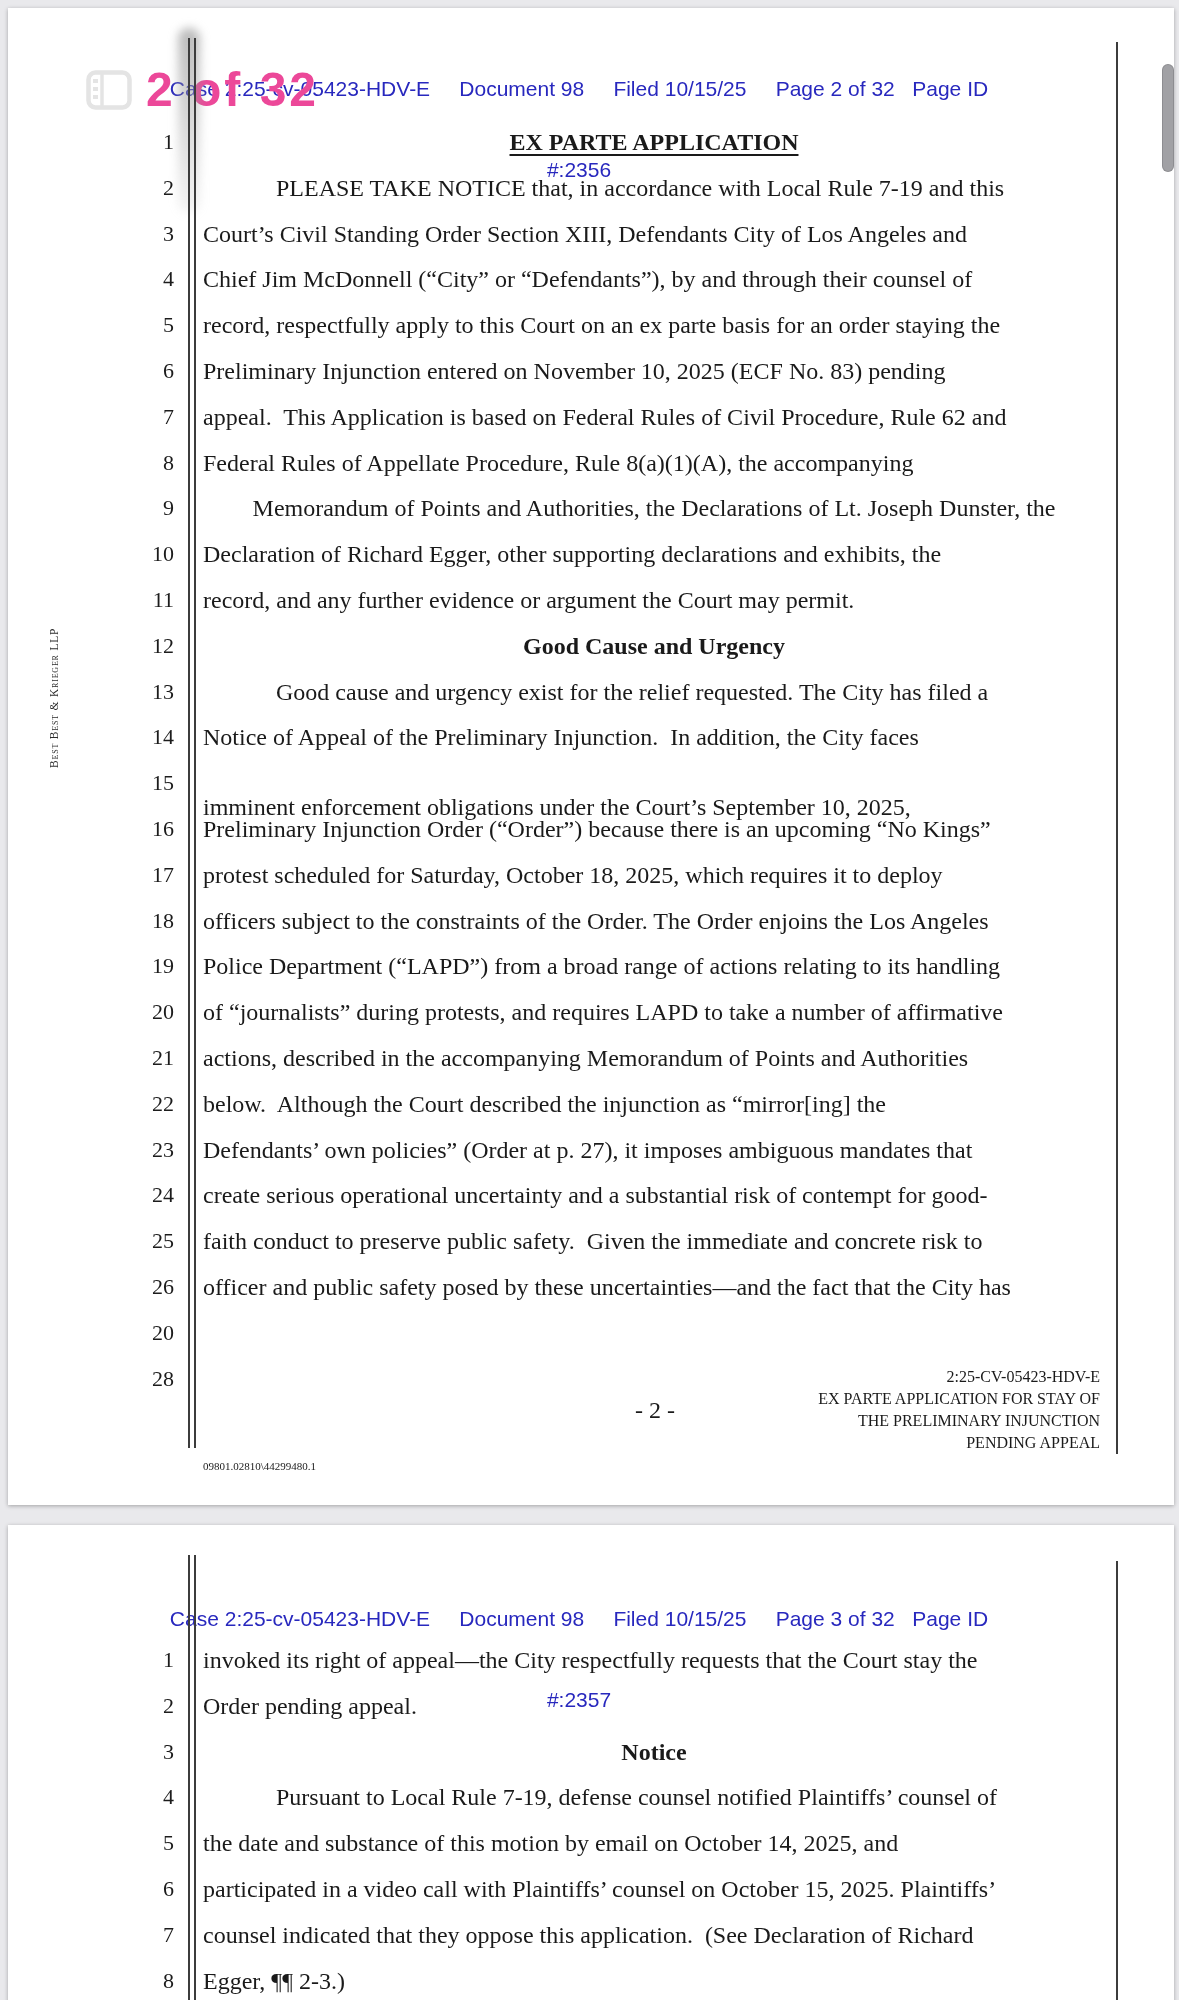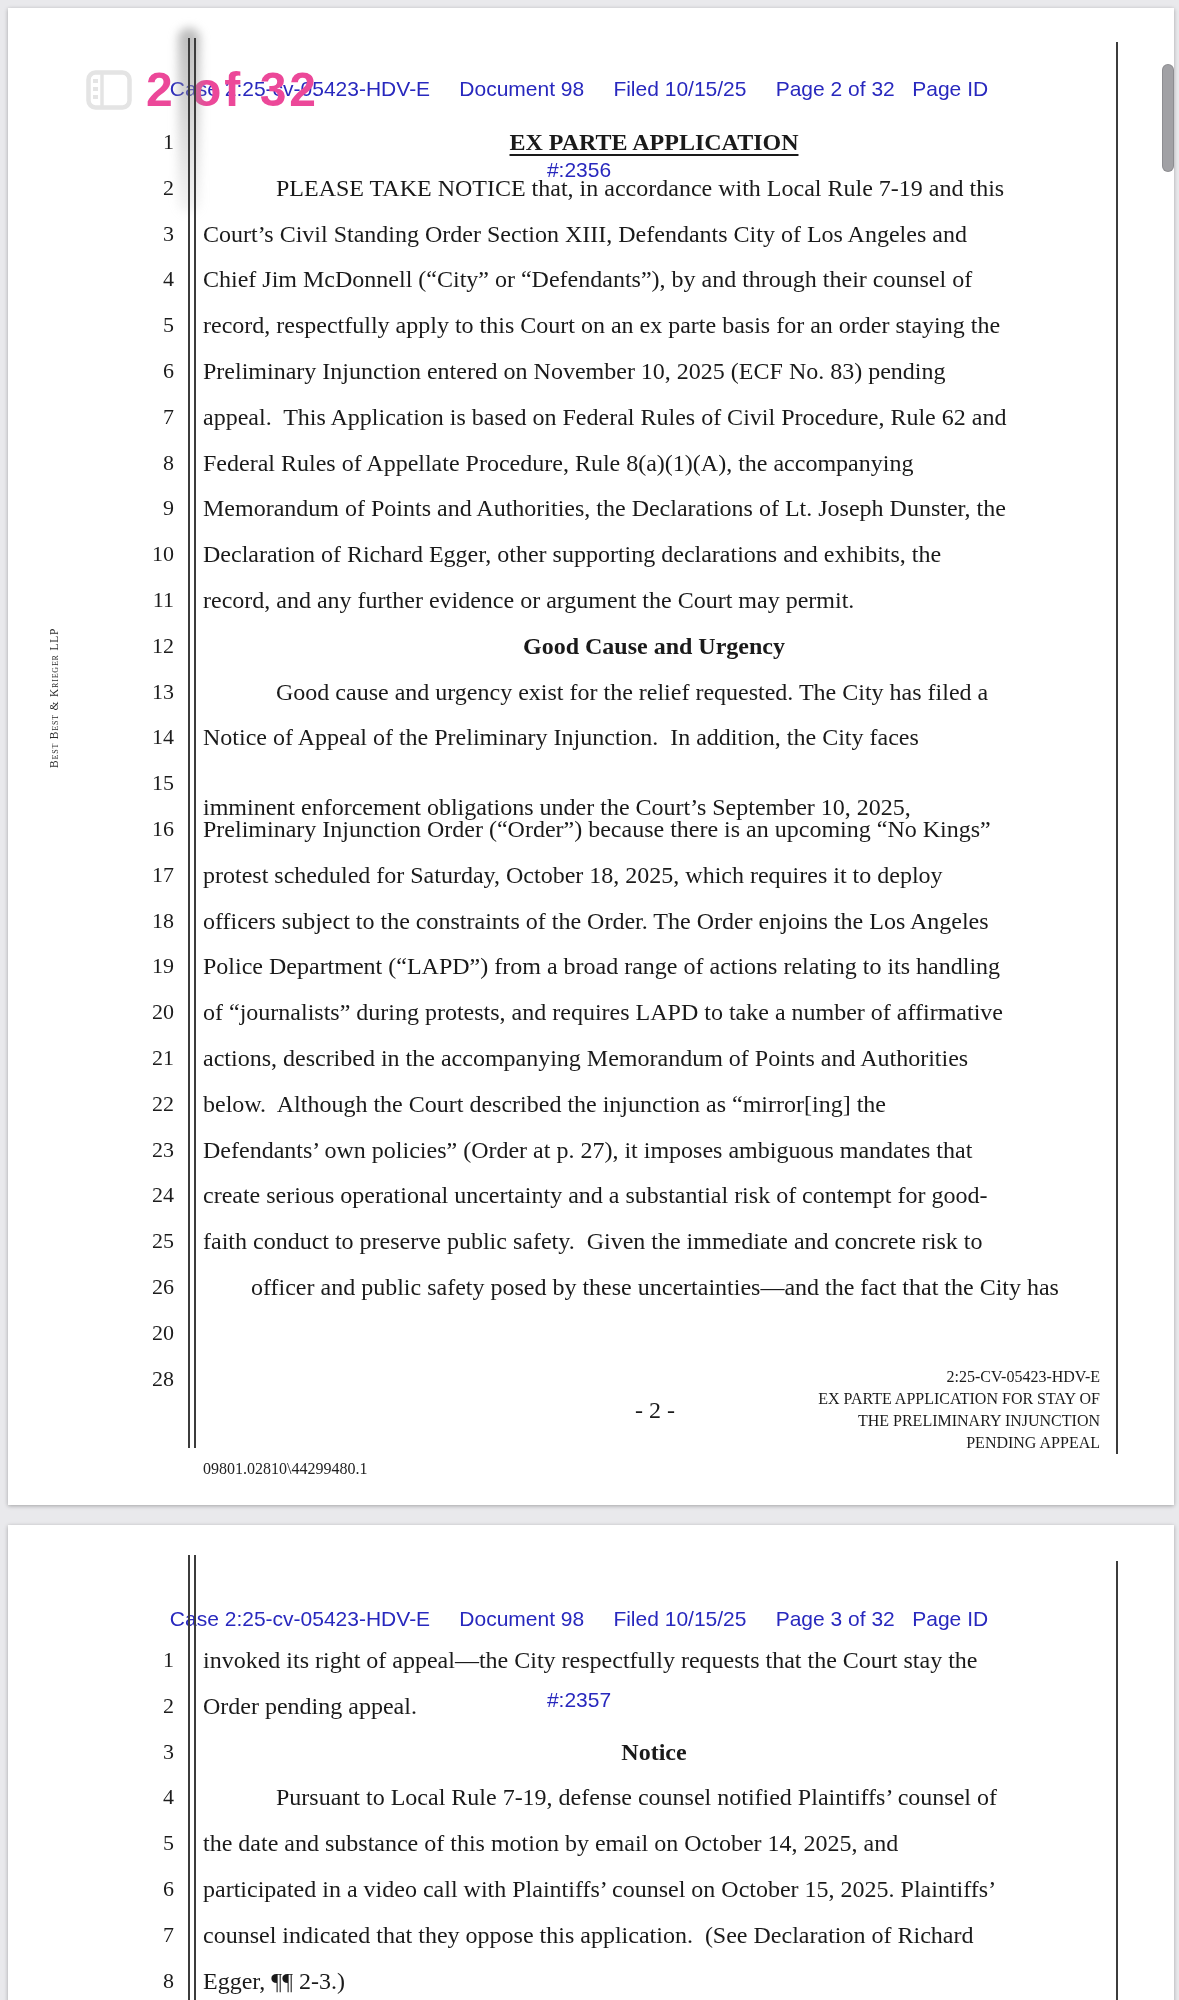--- a/index.html
+++ b/index.html
@@ -42,21 +42,21 @@
   .lt{position:absolute;left:195px;width:902px;font-size:24px;color:#1a1a1a;white-space:pre;}
   .lt.indent{padding-left:73px;}
   .lt.title{font-weight:bold;text-align:center;text-decoration:underline;
             text-decoration-thickness:2px;text-underline-offset:4px;}
   .lt.heading{font-weight:bold;text-align:center;}
 
   .pgnum{position:absolute;left:582px;top:1389px;width:130px;text-align:center;
          font-size:24px;color:#1a1a1a;}
   .footer-right{position:absolute;right:74px;top:1358px;text-align:right;
                 font-size:16px;line-height:22px;color:#1a1a1a;}
-  .fileno{position:absolute;left:195px;top:1452px;font-size:16px;color:#222222;}
+  .fileno{position:absolute;left:195px;top:1452px;font-size:11px;color:#222222;}
 
   .scroll-thumb{position:absolute;right:5px;top:64px;width:12px;height:108px;
                 background:#a1a1a5;border-radius:7px;box-shadow:inset 0 0 0 1px rgba(0,0,0,.12);}
 </style>
 </head>
 <body>
 
 <div class="viewport">
 
   <div class="page page1">
@@ -93,21 +93,21 @@
         <div class="lt normal" style="top: 258px;">Chief Jim McDonnell (“City” or “Defendants”), by and through their counsel of</div>
         <div class="linenum" style="top: 304px;">5</div>
         <div class="lt normal" style="top: 304px;">record, respectfully apply to this Court on an ex parte basis for an order staying the</div>
         <div class="linenum" style="top: 350px;">6</div>
         <div class="lt normal" style="top: 350px;">Preliminary Injunction entered on November 10, 2025 (ECF No. 83) pending</div>
         <div class="linenum" style="top: 396px;">7</div>
         <div class="lt normal" style="top: 396px;">appeal.  This Application is based on Federal Rules of Civil Procedure, Rule 62 and</div>
         <div class="linenum" style="top: 442px;">8</div>
         <div class="lt normal" style="top: 442px;">Federal Rules of Appellate Procedure, Rule 8(a)(1)(A), the accompanying</div>
         <div class="linenum" style="top: 487px;">9</div>
-        <div class="lt normal" style="top: 487px;">Memorandum of Points and Authorities, the Declarations of Lt. Joseph Dunster, the</div>
+        <div class="lt normal" style="top: 487px; text-align: center;">Memorandum of Points and Authorities, the Declarations of Lt. Joseph Dunster, the</div>
         <div class="linenum" style="top: 533px;">10</div>
         <div class="lt normal" style="top: 533px;">Declaration of Richard Egger, other supporting declarations and exhibits, the</div>
         <div class="linenum" style="top: 579px;">11</div>
         <div class="lt normal" style="top: 579px;">record, and any further evidence or argument the Court may permit.</div>
         <div class="linenum" style="top: 625px;">12</div>
         <div class="lt heading" style="top: 625px;">Good Cause and Urgency</div>
         <div class="linenum" style="top: 671px;">13</div>
         <div class="lt indent" style="top: 671px;">Good cause and urgency exist for the relief requested. The City has filed a</div>
         <div class="linenum" style="top: 716px;">14</div>
         <div class="lt normal" style="top: 716px;">Notice of Appeal of the Preliminary Injunction.  In addition, the City faces</div>
@@ -127,21 +127,21 @@
         <div class="lt normal" style="top: 1037px;">actions, described in the accompanying Memorandum of Points and Authorities</div>
         <div class="linenum" style="top: 1083px;">22</div>
         <div class="lt normal" style="top: 1083px;">below.  Although the Court described the injunction as “mirror[ing] the</div>
         <div class="linenum" style="top: 1129px;">23</div>
         <div class="lt normal" style="top: 1129px;">Defendants’ own policies” (Order at p. 27), it imposes ambiguous mandates that</div>
         <div class="linenum" style="top: 1174px;">24</div>
         <div class="lt normal" style="top: 1174px;">create serious operational uncertainty and a substantial risk of contempt for good-</div>
         <div class="linenum" style="top: 1220px;">25</div>
         <div class="lt normal" style="top: 1220px;">faith conduct to preserve public safety.  Given the immediate and concrete risk to</div>
         <div class="linenum" style="top: 1266px;">26</div>
-        <div class="lt normal" style="top: 1266px; margin-left: 48px;">officer and public safety posed by these uncertainties—and the fact that the City has</div>
+        <div class="lt normal" style="top: 1266px;">officer and public safety posed by these uncertainties—and the fact that the City has</div>
         <div class="linenum" style="top: 1312px;">20</div>
         <div class="lt normal" style="top: 1312px;"></div>
         <div class="linenum" style="top: 1358px;">28</div>
         <div class="lt normal" style="top: 1358px;"></div>
       </div>
 
     <div class="pgnum">- 2 -</div>
     <div class="footer-right">
       <div>2:25-CV-05423-HDV-E</div>
       <div>EX PARTE APPLICATION FOR STAY OF</div>

